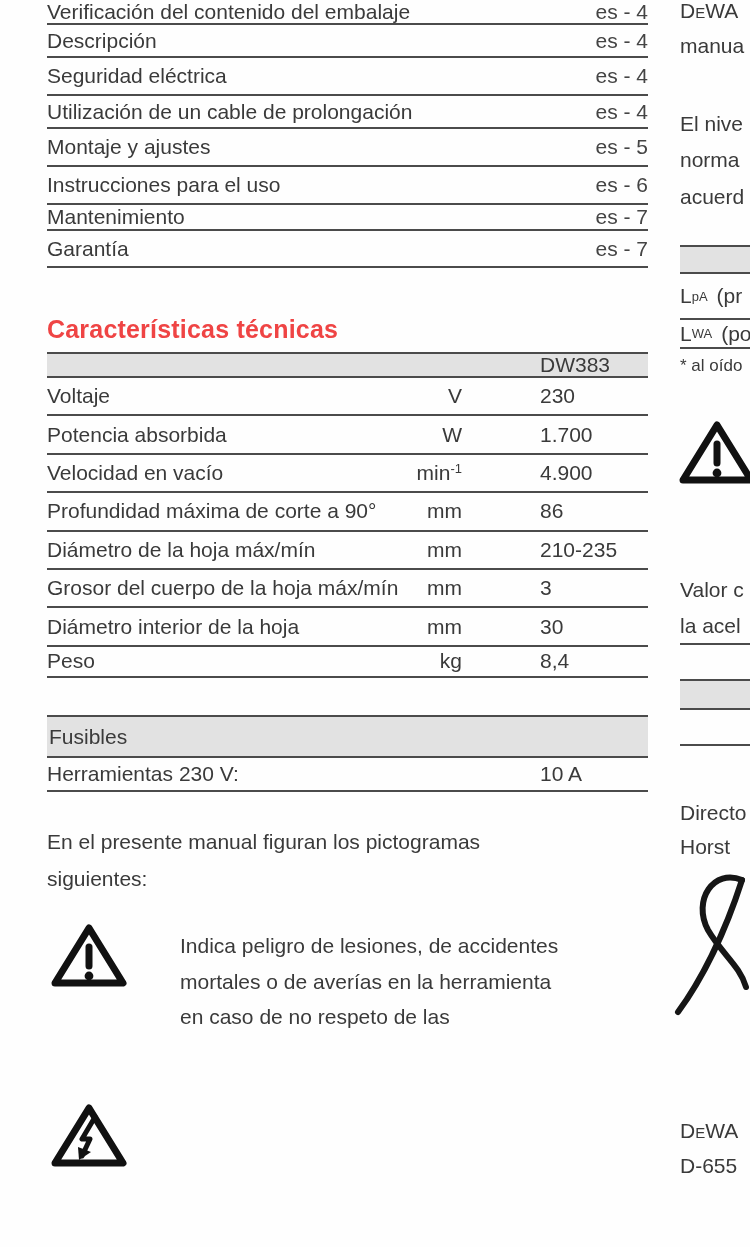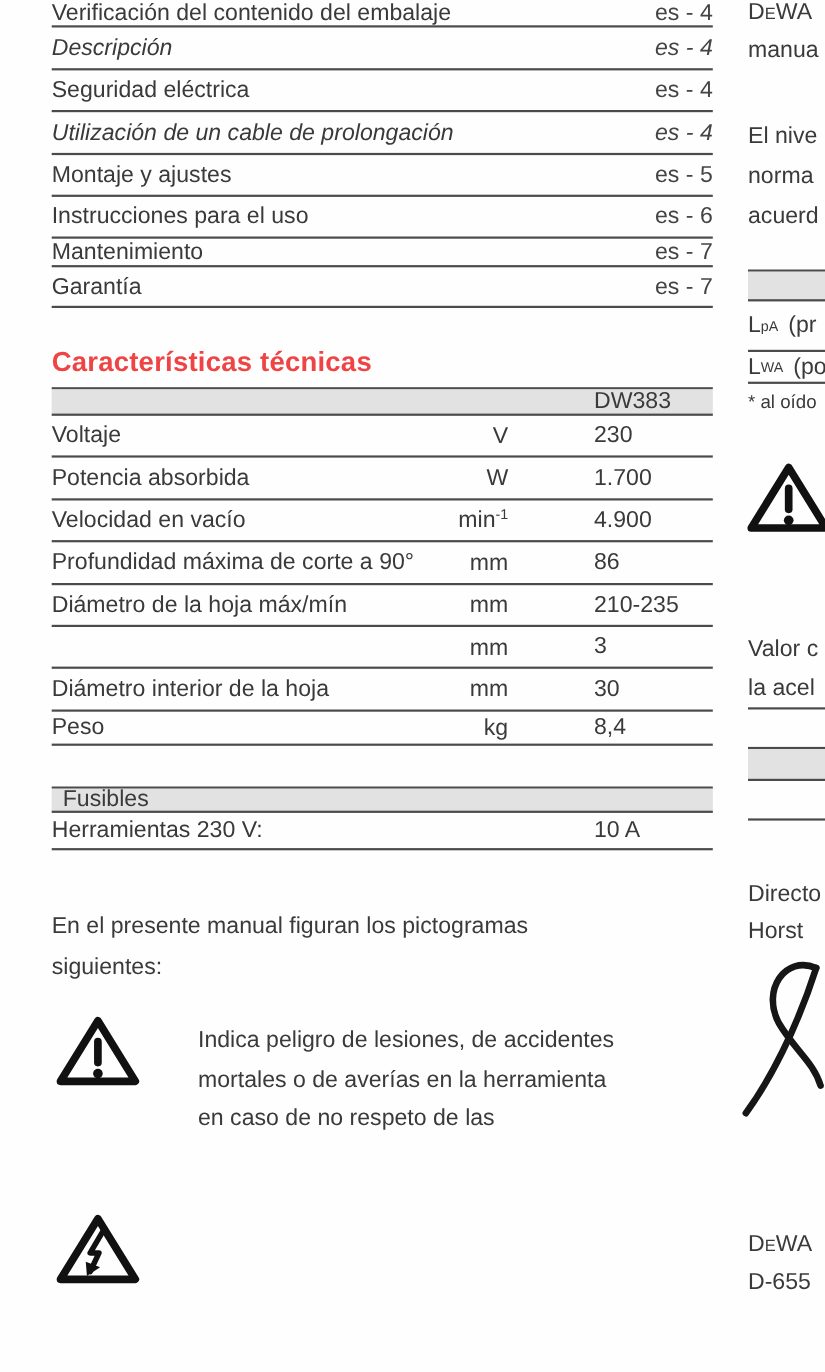--- a/index.html
+++ b/index.html
@@ -8,40 +8,40 @@
     background:#fefefe;color:#3a3a3a;
     font-family:"Liberation Sans","DejaVu Sans",sans-serif;
     font-size:21px;
   }
   .abs{position:absolute;}
   
   #toc{left:47px;top:0;width:601px;}
   .toc-row{display:flex;justify-content:space-between;align-items:center;
     border-bottom:2px solid #4b4b4b;box-sizing:border-box;white-space:nowrap;}
   .toc-row .pg{color:#444;}
-  .h25{height:25px;} .h39{height:39px;font-style:italic;} .h38{height:38px;} .h26{height:26px;} .h37{height:37px;}
+  .h25{height:25px;} .h39{height:33px;} .h38{height:38px;} .h26{height:26px;} .h37{height:37px;}
   
   #tech-title{left:47px;top:315px;font-size:25px;font-weight:bold;color:#ef4444;letter-spacing:.2px;}
   
   #tech{left:47px;top:352px;width:601px;border-top:2px solid #4b4b4b;}
   .gray{background:#e2e2e2;}
   #tech-head{position:relative;height:24px;border-bottom:2px solid #4b4b4b;box-sizing:border-box;
     display:flex;align-items:center;}
   .spec-row{position:relative;height:38.4px;border-bottom:2px solid #4b4b4b;box-sizing:border-box;
     display:flex;align-items:center;white-space:nowrap;}
   .spec-row:last-child{height:31px;}
   .col-model{position:absolute;left:493px;}
   .col-unit{position:absolute;left:300px;width:115px;text-align:right;}
   .col-val{position:absolute;left:493px;}
   .sup{font-size:13px;vertical-align:7px;}
   .sub{font-size:13px;vertical-align:-6px;}
   
   #fuses{left:47px;top:715px;width:601px;border-top:2px solid #4b4b4b;}
-  #fuses-head{height:22px;border-bottom:2px solid #4b4b4b;box-sizing:border-box;
-    display:flex;align-items:center;padding-left:10px;}
+  #fuses-head{height:41px;border-bottom:2px solid #4b4b4b;box-sizing:border-box;
+    display:flex;align-items:center;padding-left:2px;}
   #fuses-row{position:relative;height:34px;border-bottom:2px solid #4b4b4b;box-sizing:border-box;
     display:flex;align-items:center;}
   
   #picto-intro{left:47px;top:824px;width:580px;line-height:36.5px;}
   .warn-icon{width:80px;height:70px;}
   #picto1-icon{left:49px;top:921px;}
   #picto1-text{left:180px;top:928px;width:480px;line-height:35.7px;}
   #picto2-icon{left:49px;top:1101px;}
   #picto2-text{left:180px;top:1154px;}
   
@@ -130,20 +130,21 @@
       <span>Profundidad máxima de corte a 90°</span>
       <span class="col-unit"><span>mm</span><span class="sup"></span></span>
       <span class="col-val">86</span>
     </div>
     <div class="spec-row">
       <span>Diámetro de la hoja máx/mín</span>
       <span class="col-unit"><span>mm</span><span class="sup"></span></span>
       <span class="col-val">210-235</span>
     </div>
     <div class="spec-row">
+      <span>Grosor del cuerpo de la hoja máx/mín</span>
       <span class="col-unit"><span>mm</span><span class="sup"></span></span>
       <span class="col-val">3</span>
     </div>
     <div class="spec-row">
       <span>Diámetro interior de la hoja</span>
       <span class="col-unit"><span>mm</span><span class="sup"></span></span>
       <span class="col-val">30</span>
     </div>
     <div class="spec-row">
       <span>Peso</span>

